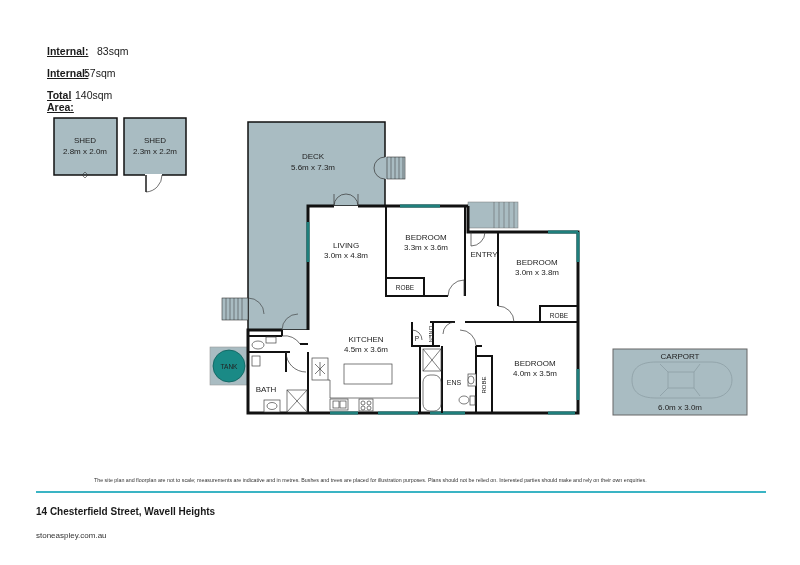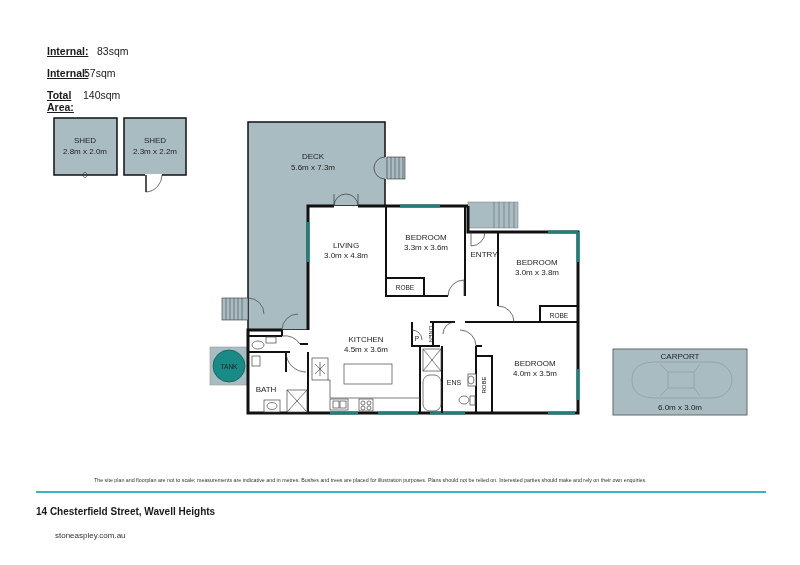--- a/index.html
+++ b/index.html
@@ -3,27 +3,27 @@
 <meta charset="utf-8">
 <style>
   html, body { margin: 0; padding: 0; background: #ffffff; }
   body { width: 800px; height: 565px; position: relative; overflow: hidden; font-family: "Liberation Sans", sans-serif; color: #1a1a1a; }
   .stats { position: absolute; left: 47px; top: 45px; }
   .stat-row { position: relative; height: 22px; font-size: 10.5px; }
   .stat-label { position: absolute; left: 0; font-weight: bold; text-decoration: underline; }
   .stat-value { position: absolute; left: 36px; white-space: nowrap; }
   .stat-row.r0 .stat-value { left: 41px; padding-left: 14px; }
   .stat-row.r1 .stat-value { left: 41px; }
-  .stat-row.r2 .stat-value { left: 36px; }
+  .stat-row.r2 .stat-value { left: 28px; }
   .plan { position: absolute; left: 0; top: 0; width: 800px; height: 565px; }
   .lbl { font-family: "Liberation Sans", sans-serif; fill: #222; text-anchor: middle; }
   .disclaimer { position: absolute; left: 94px; top: 477px; width: 672px; font-size: 5.3px; color: #333; white-space: nowrap; text-align: left; }
   .rule { position: absolute; left: 36px; top: 491px; width: 730px; height: 2px; background: #3ab4c4; }
   .address { position: absolute; left: 36px; top: 506px; font-size: 10px; font-weight: bold; color: #1a1a1a; }
-  .website { position: absolute; left: 36px; top: 531px; font-size: 8px; color: #333; margin-left: 19px; }
+  .website { position: absolute; left: 36px; top: 531px; font-size: 8px; color: #333; }
 </style>
 </head>
 <body>
 
 <div class="stats">
   <div class="stat-row r0">
     <span class="stat-label">Internal:</span>
     <span class="stat-value" style="left:36px">83sqm</span>
   </div>
   <div class="stat-row r1">

